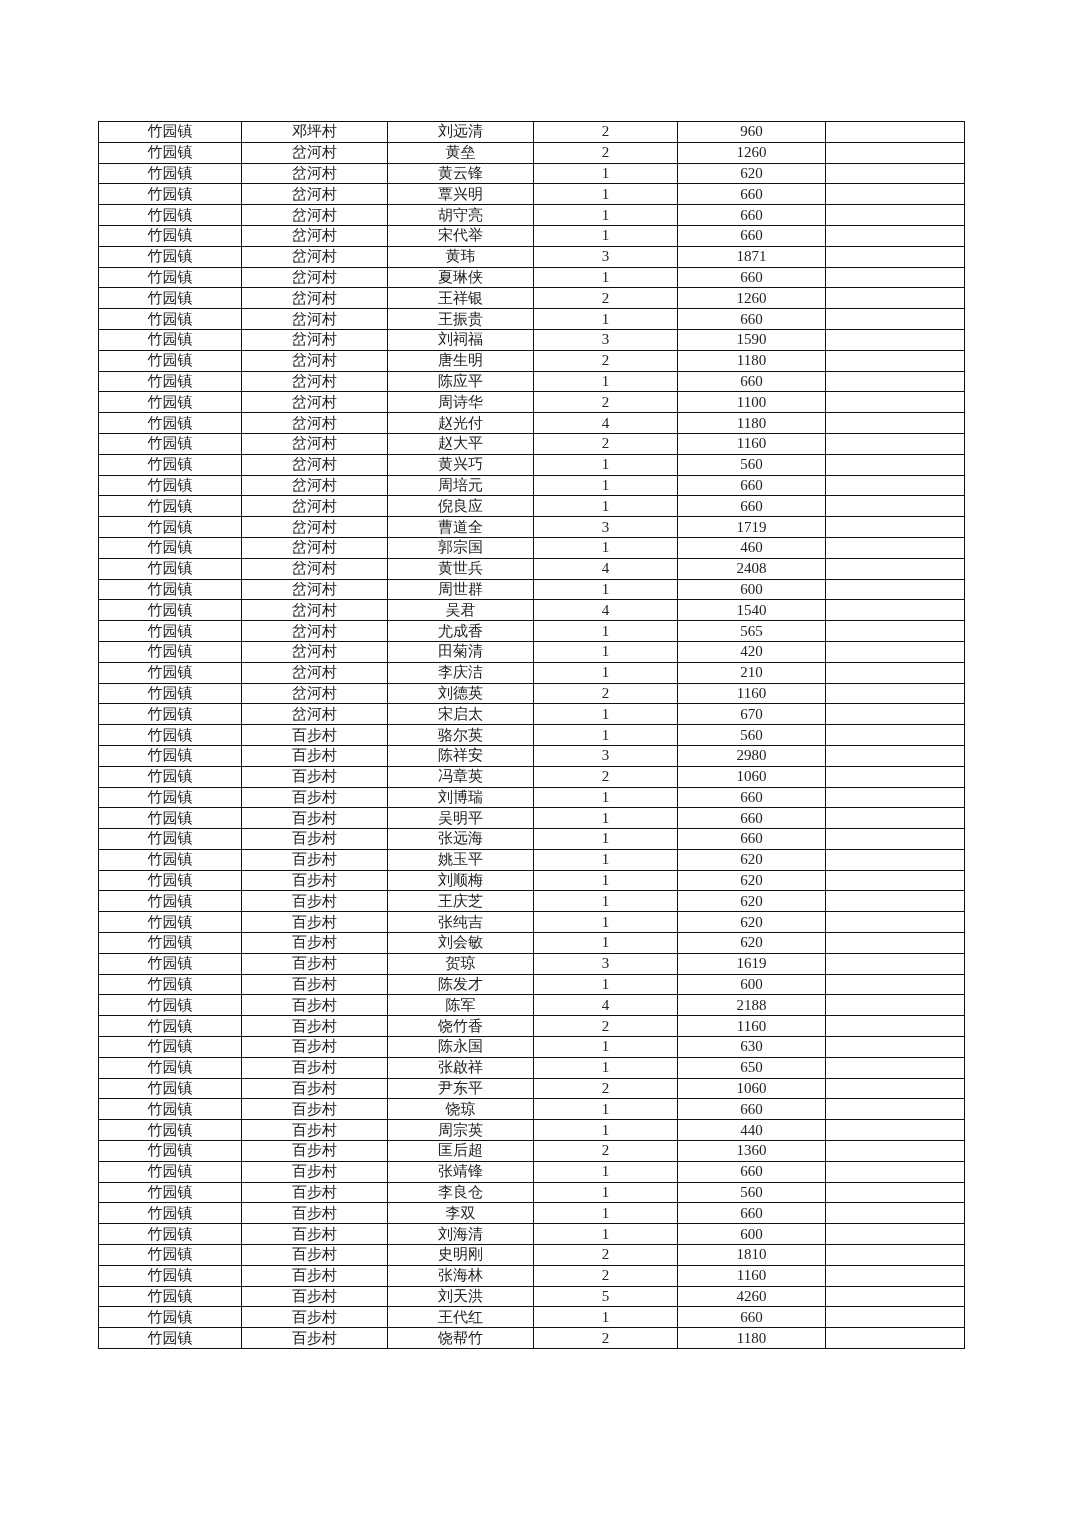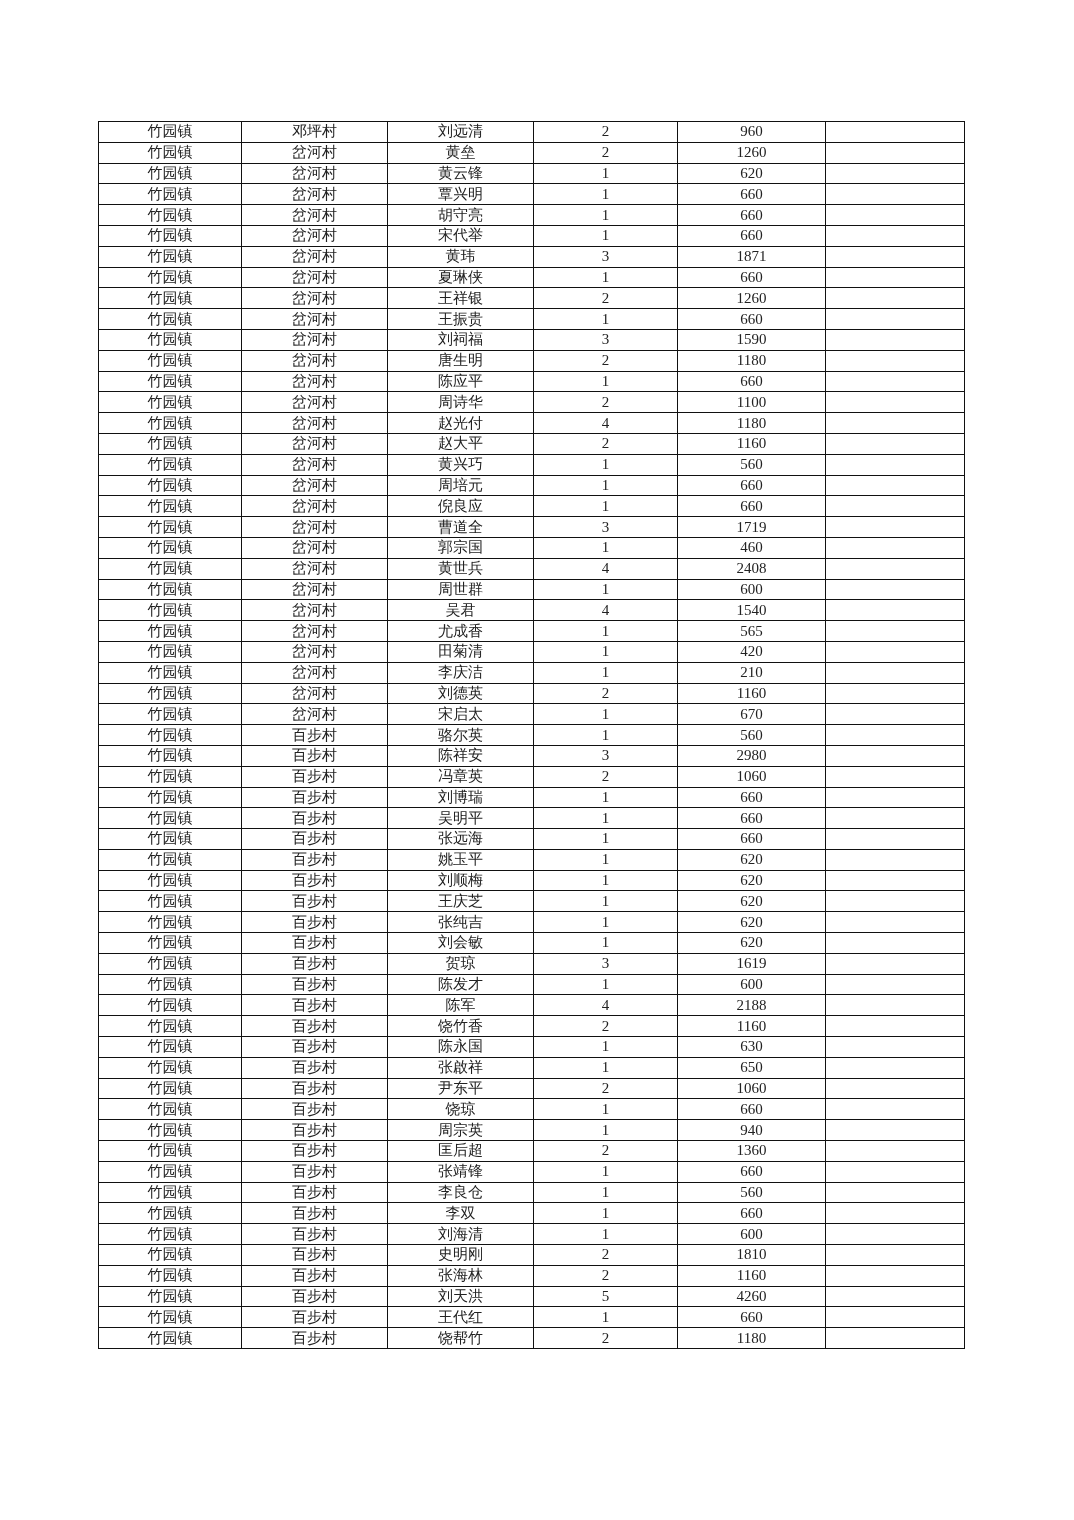--- a/index.html
+++ b/index.html
@@ -432,21 +432,21 @@
           <td>饶琼</td>
           <td>1</td>
           <td>660</td>
           <td></td>
         </tr>
         <tr>
           <td>竹园镇</td>
           <td>百步村</td>
           <td>周宗英</td>
           <td>1</td>
-          <td>940</td>
+          <td>440</td>
           <td></td>
         </tr>
         <tr>
           <td>竹园镇</td>
           <td>百步村</td>
           <td>匡后超</td>
           <td>2</td>
           <td>1360</td>
           <td></td>
         </tr>

